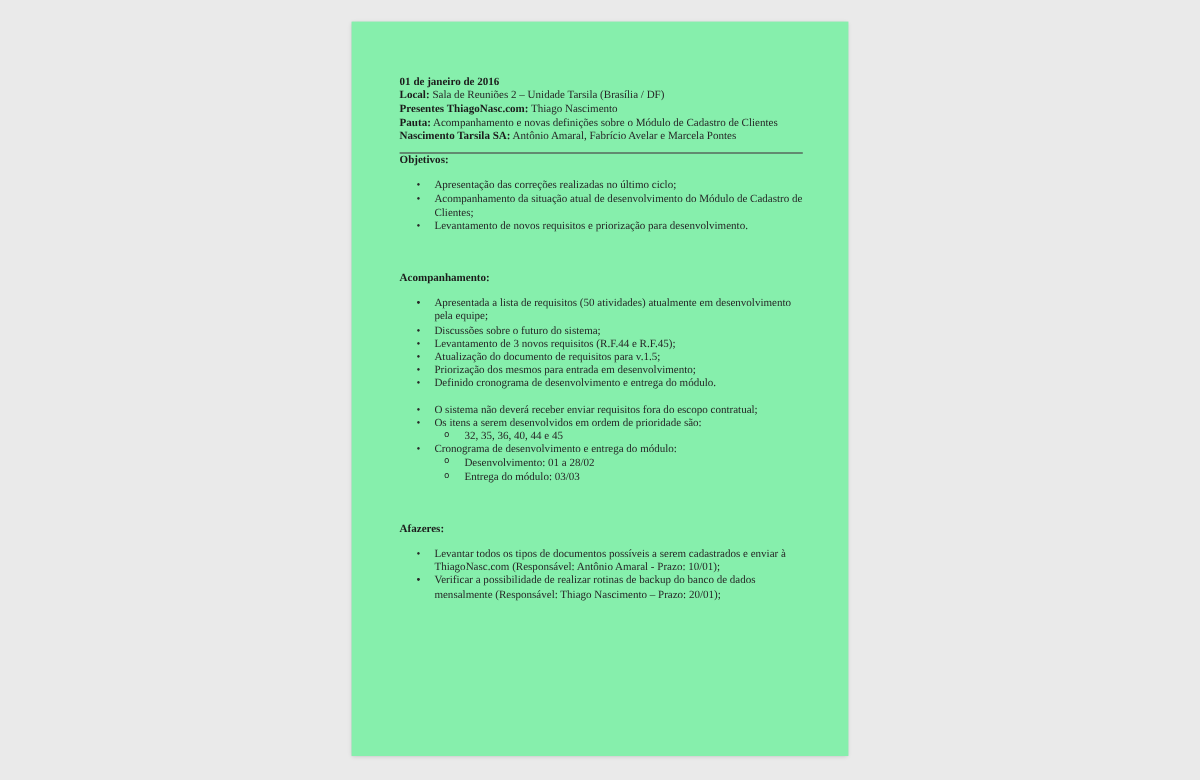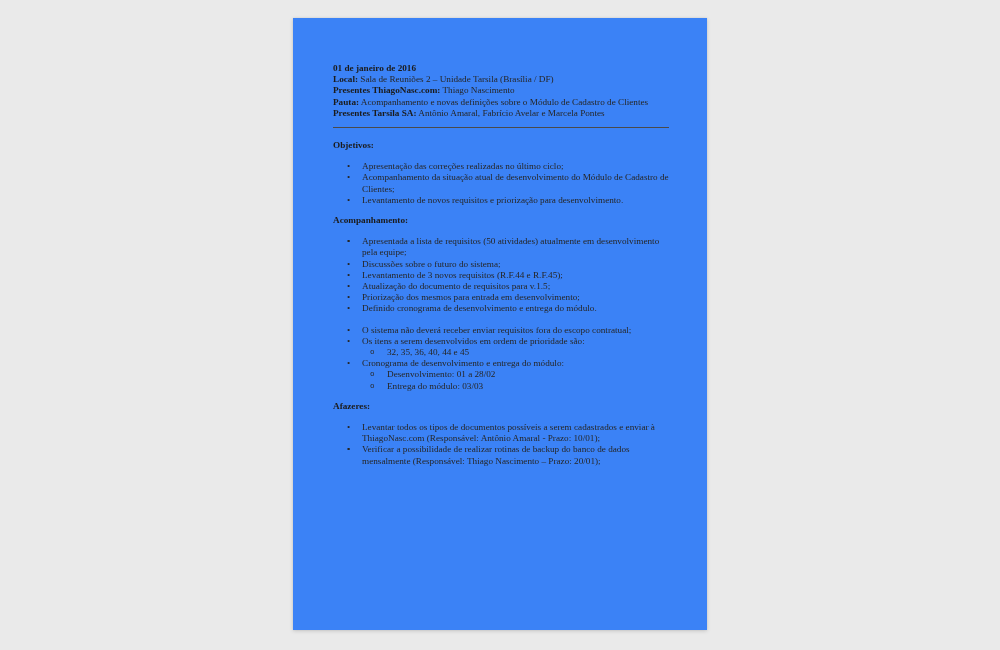--- a/index.html
+++ b/index.html
@@ -37,26 +37,25 @@
   }
   .b { font-weight: bold; color: #1b1b1b; }
   .h-line { white-space: nowrap; }
   .divider {
     margin: 8px 0 0 0;
     border: none;
     border-top: 1.6px solid #4a4a4a;
     height: 0;
   }
   .sec-title {
-    margin-top: 12px;
     font-weight: bold;
     color: #1b1b1b;
   }
   .sections > .sec-title + ul { margin-top: 10px; }
-  .sections > ul + .sec-title { margin-top: 9px; }
+  .sections > ul + .sec-title { margin-top: 32px; }
   ul.bullets {
     list-style: none;
     margin: 10px 0 0 0;
     padding: 0;
   }
   ul.bullets li {
     position: relative;
     padding-left: 29px;
     margin: 0;
   }
@@ -69,30 +68,30 @@
   ul.bullets li.sub .marker {
     left: 37px;
     font-family: "Liberation Mono", "DejaVu Sans Mono", monospace;
     font-size: 7.6px;
   }
 </style>
 </head>
 <body style="background: rgb(234, 234, 234);">
 
 <div class="canvas">
-  <div class="page" style="background: #3b82f6;">
+  <div class="page" style="background: #86efac;">
     <div class="doc">
 
       <div class="h-line b">01 de janeiro de 2016</div>
 
       <div>
           <div class="h-line"><span class="b">Local:</span><span> Sala de Reuniões 2 – Unidade Tarsila (Brasília / DF)</span></div>
           <div class="h-line"><span class="b">Presentes ThiagoNasc.com:</span><span> Thiago Nascimento</span></div>
           <div class="h-line"><span class="b">Pauta:</span><span> Acompanhamento e novas definições sobre o Módulo de Cadastro de Clientes</span></div>
-          <div class="h-line"><span class="b">Presentes Tarsila SA:</span><span> Antônio Amaral, Fabrício Avelar e Marcela Pontes</span></div>
+          <div class="h-line"><span class="b">Nascimento Tarsila SA:</span><span> Antônio Amaral, Fabrício Avelar e Marcela Pontes</span></div>
         </div>
 
       <hr class="divider">
 
       <div class="sections">
           <div class="sec-title">Objetivos:</div>
           <ul class="bullets">
             <li><span class="marker">•</span><span>Apresentação das correções realizadas no último ciclo;</span></li>
             <li><span class="marker">•</span><span>Acompanhamento da situação atual de desenvolvimento do Módulo de Cadastro de Clientes;</span></li>
             <li><span class="marker">•</span><span>Levantamento de novos requisitos e priorização para desenvolvimento.</span></li>

